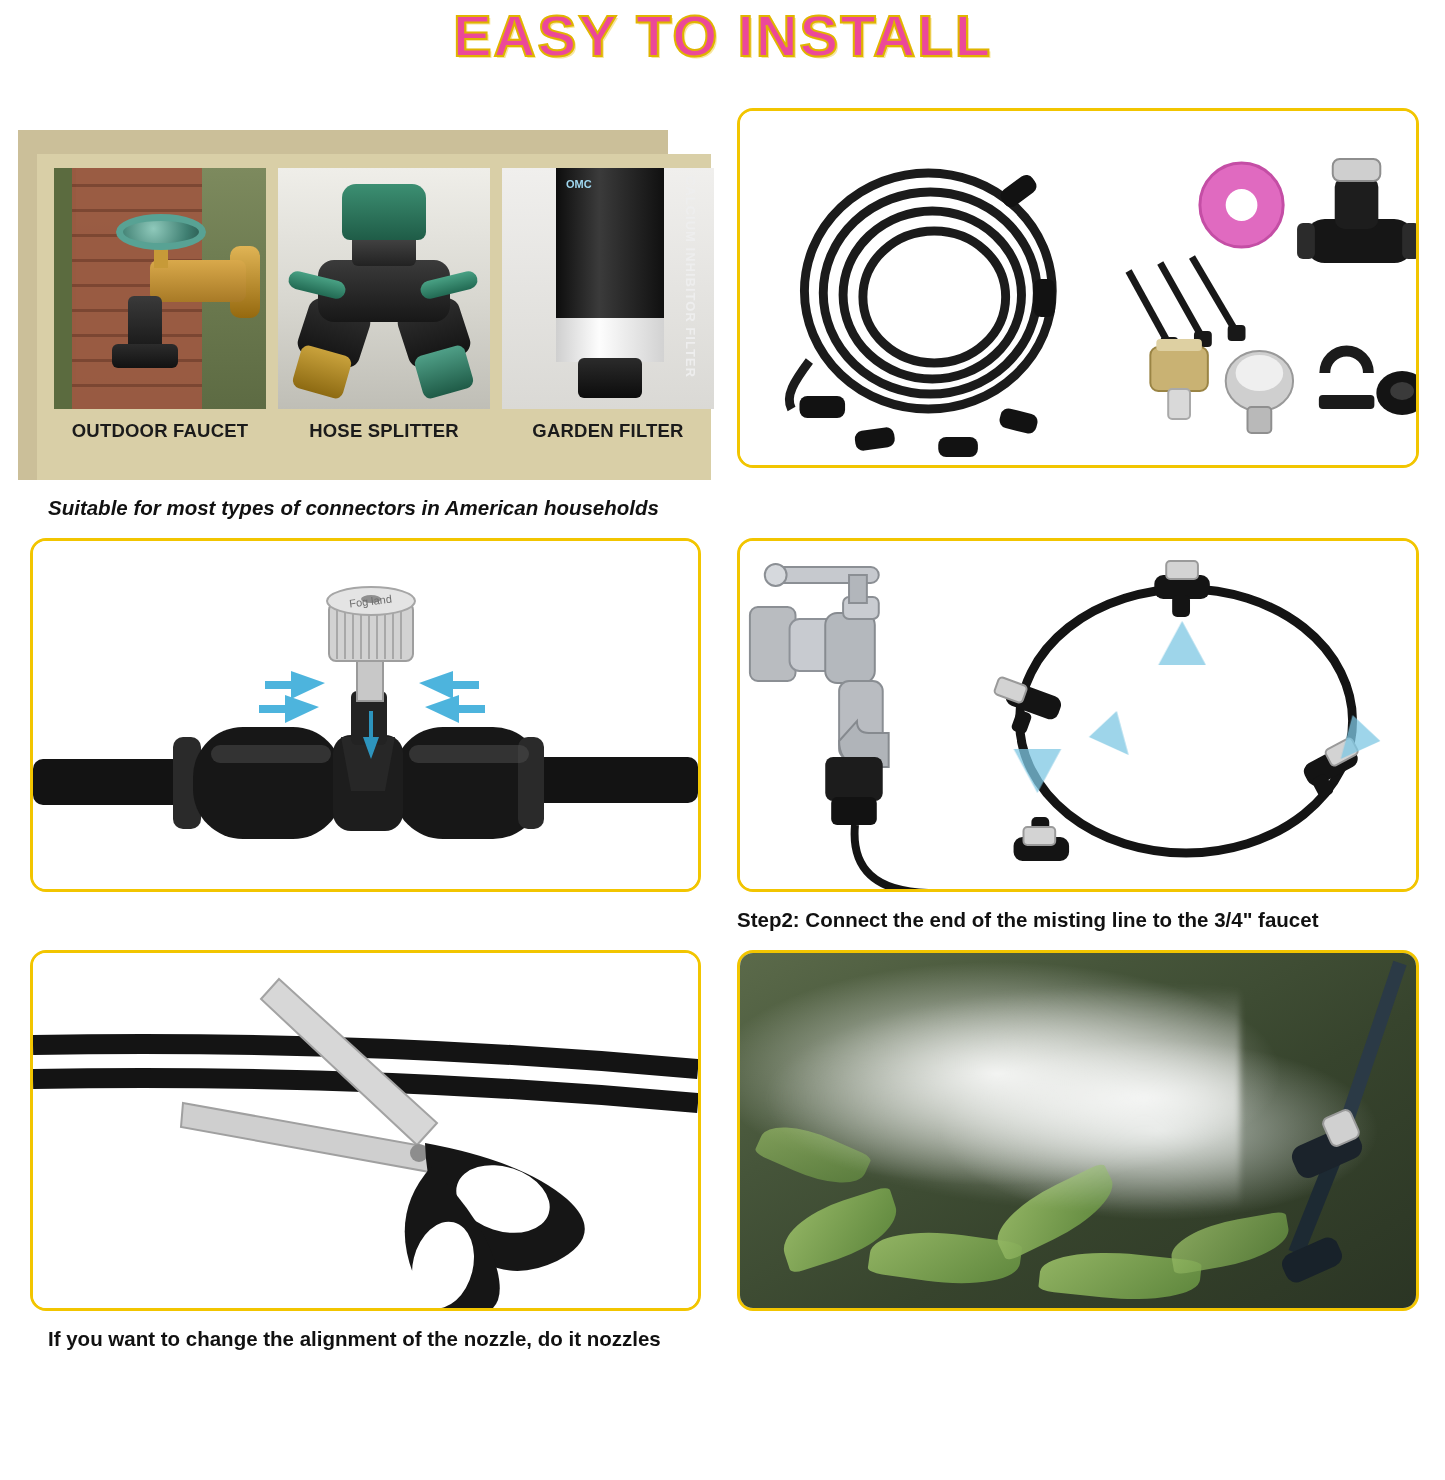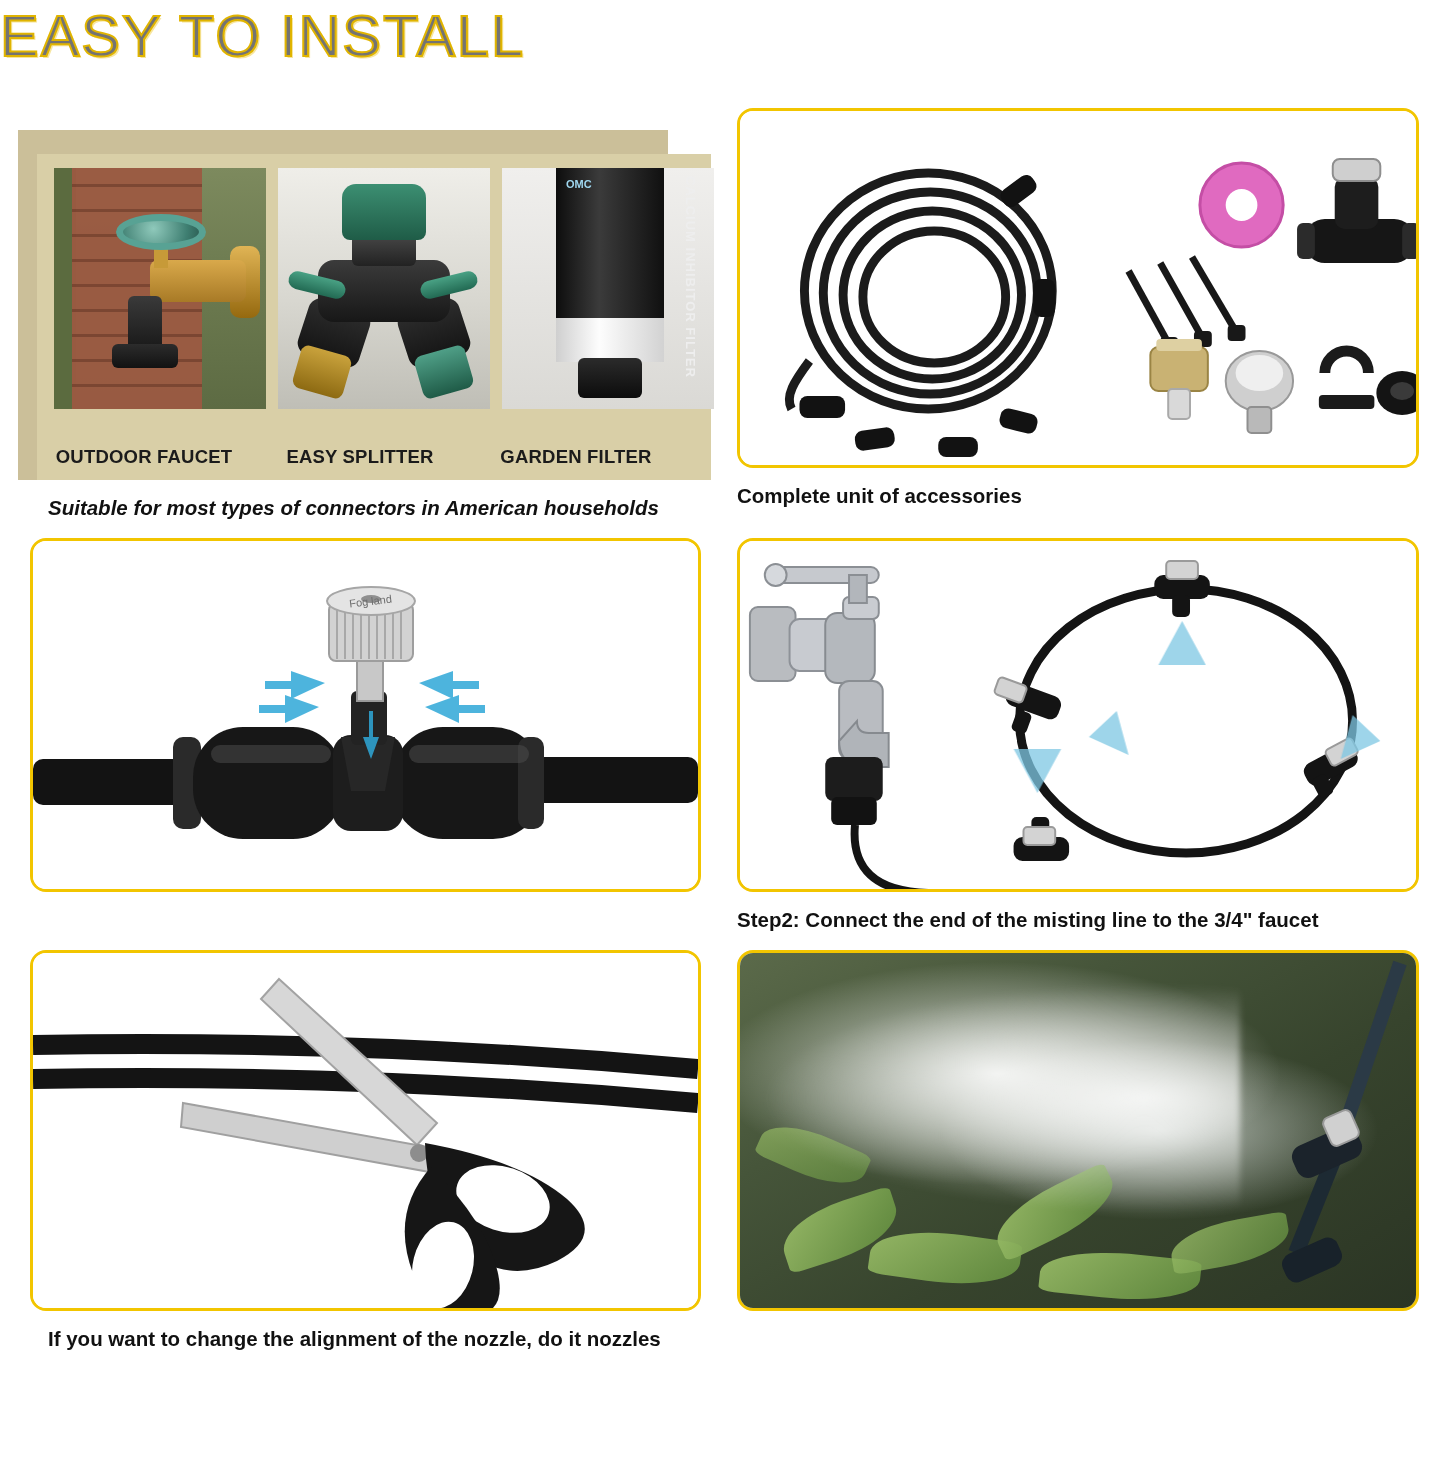--- a/index.html
+++ b/index.html
@@ -11,25 +11,25 @@
     width: 1445px;
     height: 1480px;
     font-family: "Liberation Sans", sans-serif;
     color: #111111;
     overflow: hidden;
     position: relative;
   }
 
   
   .title {
-    text-align: left;
+    text-align: center;
     font-size: 58px;
-    font-weight: normal;
+    font-weight: bold;
     letter-spacing: 2px;
-    color: #737373;
+    color: #ec4899;
     -webkit-text-stroke: 2px #e0b400;
     text-shadow: 2px 2px 0 #f7e6a0;
     padding: 6px 0 10px;
     line-height: 1.05;
   }
 
   
   .grid {
     position: absolute;
     top: 108px;
@@ -86,25 +86,24 @@
   }
   .thumb {
     width: 212px;
     height: 241px;
     position: relative;
     overflow: hidden;
     background: #8d8d8d;
   }
   .thumb-label {
     position: absolute;
-    left: 20px;
+    left: 36px;
     top: 312px;
     display: flex;
-    gap: 4px;
-    margin-top: 26px;
+    gap: 12px;
   }
   .tlbl {
     width: 212px;
     text-align: center;
     font-size: 18.5px;
     font-weight: bold;
     letter-spacing: .2px;
     color: #1b1b1b;
   }
 
@@ -319,21 +318,21 @@
             <div class="flt-body"></div>
             <div class="flt-white"></div>
             <div class="flt-cap"></div>
             <div class="flt-brand">OMC</div>
             <div class="flt-text">CALCIUM INHIBITOR FILTER</div>
           </div>
         </div>
 
         <div class="thumb-label">
           <div class="tlbl">OUTDOOR FAUCET</div>
-          <div class="tlbl">EASY SPLITTER</div>
+          <div class="tlbl">HOSE SPLITTER</div>
           <div class="tlbl">GARDEN FILTER</div>
         </div>
       </div>
       <div class="caption" style="padding-left:30px;font-style:italic;">Suitable for most types of connectors in American households</div>
     </div>
 
     <div class="cell right">
       <div class="framed acc-box">
         <svg class="svgfull" viewBox="0 0 682 354" preserveAspectRatio="none">
           <rect x="0" y="0" width="682" height="354" fill="#ffffff"></rect>
@@ -396,21 +395,20 @@
             <path d="M590 262 a 22 22 0 1 1 44 0"></path>
           </g>
           <rect x="584" y="284" width="56" height="14" rx="4" fill="#1b1b1b"></rect>
 
           <g>
             <ellipse cx="668" cy="282" rx="26" ry="22" fill="#141414"></ellipse>
             <ellipse cx="668" cy="280" rx="12" ry="9" fill="#3a3a3a"></ellipse>
           </g>
         </svg>
       </div>
-      <div class="caption">Complete unit of accessories</div>
     </div>
   </div>
 
   <div class="row" style="margin-top:16px;">
 
     <div class="cell left">
       <div class="framed tee-box" style="margin-left:12px; width:665px;">
         <svg class="svgfull" viewBox="0 0 665 348" preserveAspectRatio="none">
           <rect width="665" height="348" fill="#ffffff"></rect>
 

